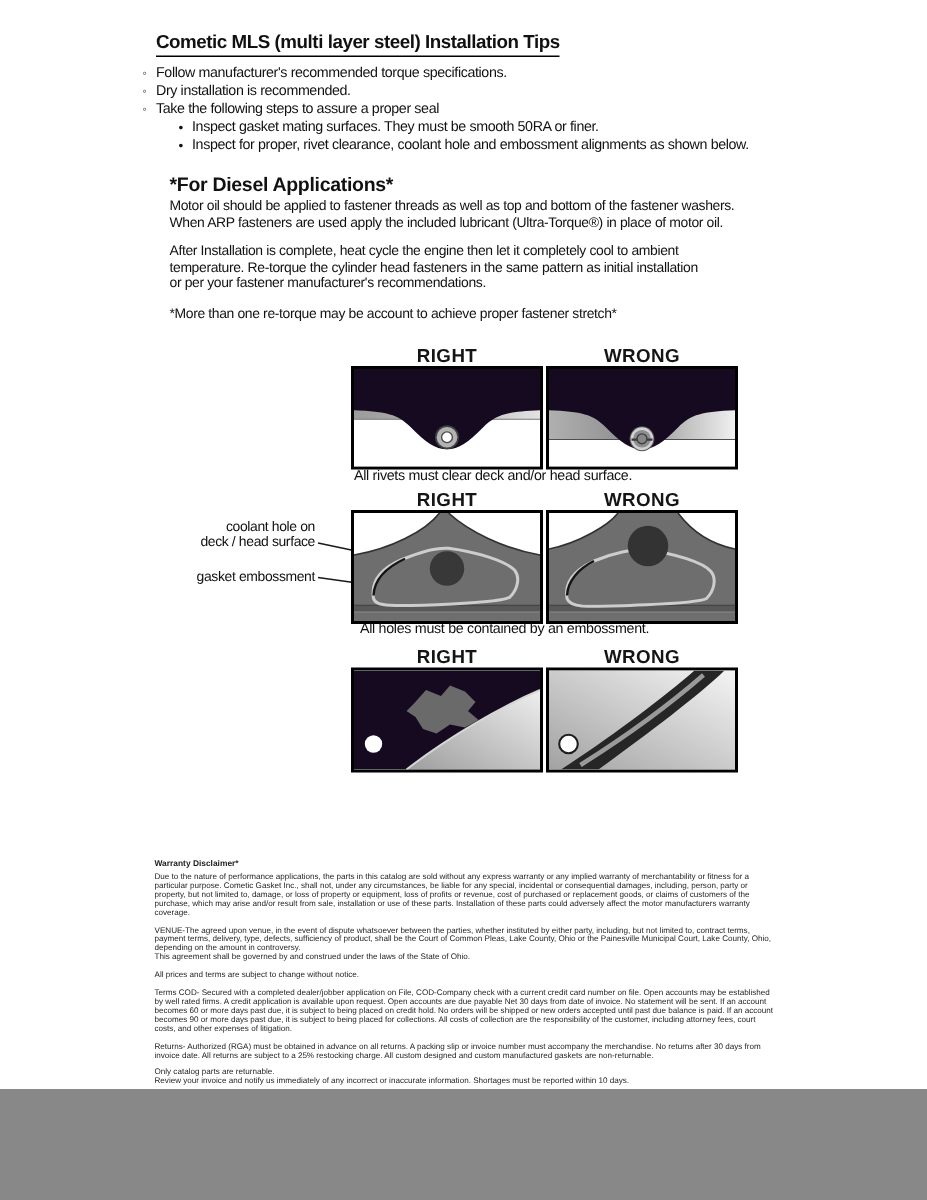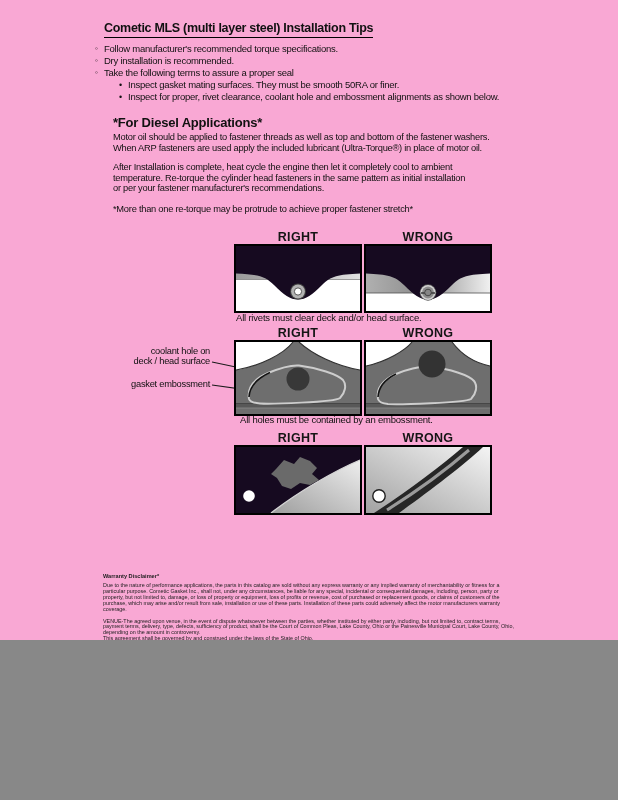--- a/index.html
+++ b/index.html
@@ -4,21 +4,21 @@
 <style>
   :root{
     --ink:#111111;
     --diagram_dark:#160a20;
     --gasket_gray:#6e6e6e;
     --embossment_outline:#cdcdcd;
     --hole_dark:#383838;
   }
   html,body{margin:0;padding:0;background:#888;}
   .page{
-    position:relative;width:618px;height:640px;background:#f9a8d4;
+    position:relative;width:618px;height:726px;background:#ffffff;
     font-family:"Liberation Sans","DejaVu Sans",sans-serif;color:var(--ink);
     overflow:hidden;margin:0 auto;
   }
   .abs{position:absolute;}
   .title{
     left:104px;top:21px;font-size:12.5px;font-weight:bold;letter-spacing:-0.3px;
     border-bottom:1.6px solid #000;padding-bottom:2px;margin:0;display:inline-block;white-space:nowrap;
   }
   .tips{left:95px;top:43px;font-size:9.5px;letter-spacing:-0.25px;line-height:12px;white-space:nowrap;}
   .tip-row{display:flex;align-items:flex-start;}
@@ -52,39 +52,39 @@
     <div class="tip-row">
       <span class="mk">◦</span>
       <span>Follow manufacturer's recommended torque specifications.</span>
     </div>
     <div class="tip-row">
       <span class="mk">◦</span>
       <span>Dry installation is recommended.</span>
     </div>
     <div class="tip-row">
       <span class="mk">◦</span>
-      <span>Take the following terms to assure a proper seal</span>
+      <span>Take the following steps to assure a proper seal</span>
     </div>
     <div class="tip-row sub">
       <span class="mk">•</span>
       <span>Inspect gasket mating surfaces.  They must be smooth 50RA or finer.</span>
     </div>
     <div class="tip-row sub">
       <span class="mk">•</span>
       <span>Inspect for proper, rivet clearance, coolant hole and embossment alignments as shown below.</span>
     </div>
   </div>
 
   <h2 class="abs diesel-h">*For Diesel Applications*</h2>
   <div class="abs body-p" style="top:162px;">After Installation is complete, heat cycle the engine then let it completely cool to ambient
 temperature. Re-torque the cylinder head fasteners in the same pattern as initial installation
 or per your fastener manufacturer's recommendations.</div>
   <div class="abs body-p" style="top:132px;">Motor oil should be applied to fastener threads as well as top and bottom of the fastener washers.
 When ARP fasteners are used apply the included lubricant (Ultra-Torque®) in place of motor oil.</div>
-  <div class="abs body-p" style="top:204px;">*More than one re-torque may be protrude to achieve proper fastener stretch*</div>
+  <div class="abs body-p" style="top:204px;">*More than one re-torque may be account to achieve proper fastener stretch*</div>
 
   <div class="abs dw-label" style="left:234px;top:230px;">RIGHT</div>
   <div class="abs dw-label" style="left:364px;top:230px;">WRONG</div>
 
   <div class="abs dbox" style="left:234px;top:244px;">
     <svg width="124" height="65" viewBox="0 0 124 65">
       <defs>
         <linearGradient id="g1a" x1="0" y1="0" x2="1" y2="0">
           <stop offset="0" stop-color="#9b9b9b"></stop>
             <stop offset="0.5" stop-color="#b7b7b7"></stop>

